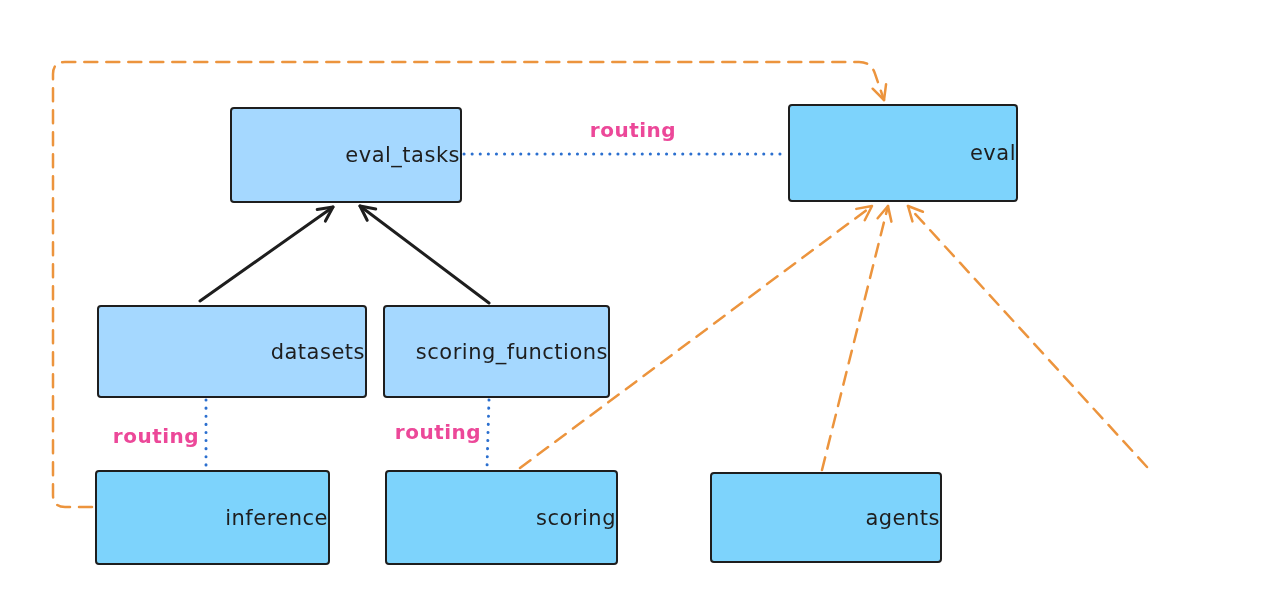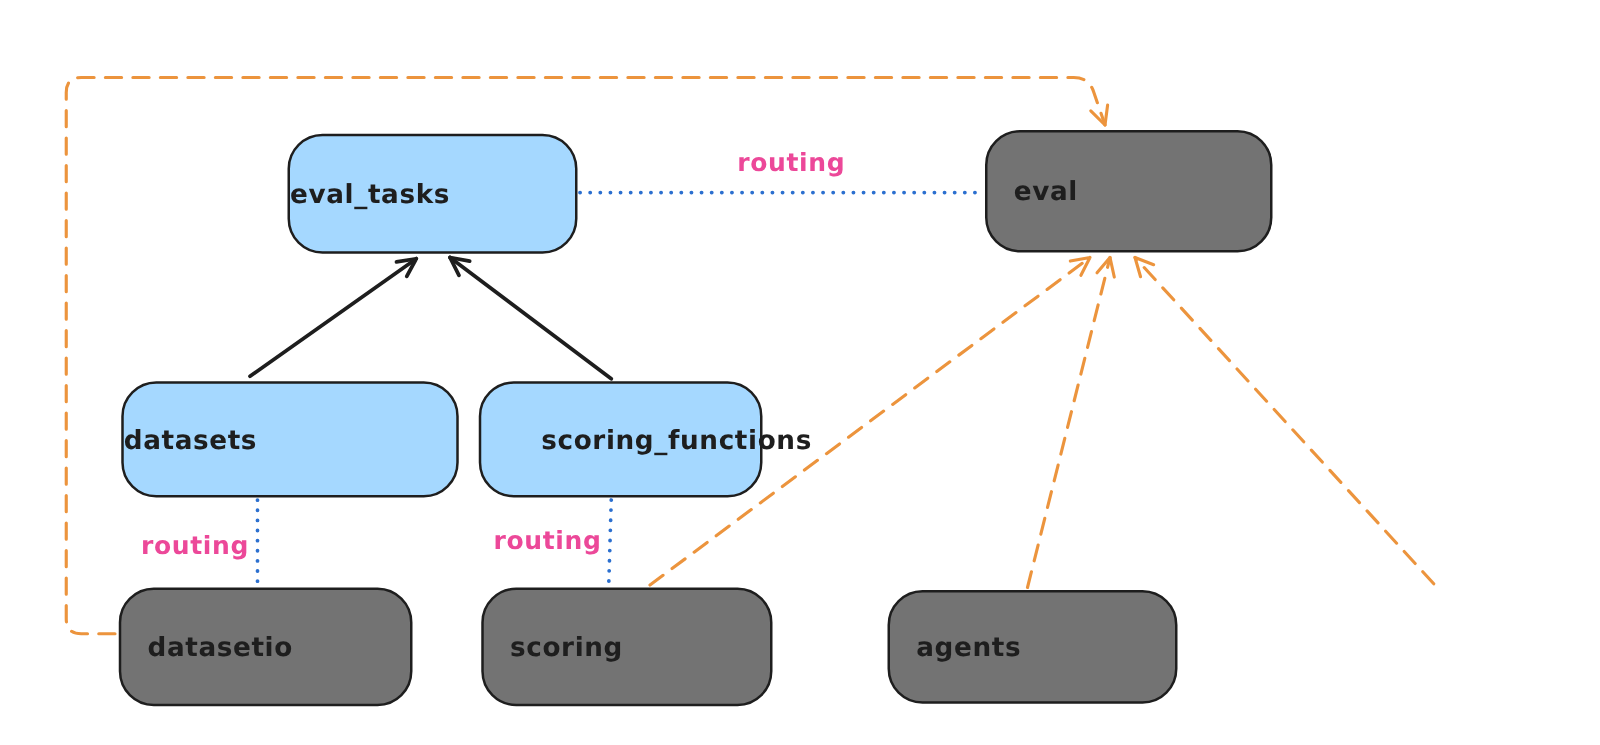--- a/index.html
+++ b/index.html
@@ -18,29 +18,28 @@
   #edge-layer {
     position: absolute;
     left: 0; top: 0;
     width: 1280px;
     height: 596px;
   }
   .node {
     position: absolute;
     box-sizing: border-box;
     border: 2.5px solid #1e1e1e;
-    border-radius: 28px;
+    border-radius: 4px;
     display: flex;
     align-items: center;
-    justify-content: flex-start;
+    justify-content: flex-end;
     text-align: center;
-    font-weight: bold;
   }
   .node.blue  { background: #a5d8ff; }
-  .node.green { background: #737373; padding-left: 21px; }
+  .node.green { background: #7dd3fc; padding-left: 21px; }
   .node .node-label {
     color: #1e1e1e;
     font-size: 21px;
     letter-spacing: 0.5px;
     white-space: nowrap;
   }
   .edge-label {
     position: absolute;
     transform: translate(-50%, -50%);
     color: #ec4899;
@@ -77,21 +76,21 @@
     <div class="node green" style="left: 788px; top: 104px; width: 230px; height: 98px;">
       <span class="node-label">eval</span>
     </div>
     <div class="node blue" style="left: 97px; top: 305px; width: 270px; height: 93px;">
       <span class="node-label">datasets</span>
     </div>
     <div class="node blue" style="left: 383px; top: 305px; width: 227px; height: 93px; padding-left: 48px;">
       <span class="node-label">scoring_functions</span>
     </div>
     <div class="node green" style="left: 95px; top: 470px; width: 235px; height: 95px;">
-      <span class="node-label">datasetio</span>
+      <span class="node-label">inference</span>
     </div>
     <div class="node green" style="left: 710px; top: 472px; width: 232px; height: 91px;">
       <span class="node-label">agents</span>
     </div>
     <div class="node green" style="left: 385px; top: 470px; width: 233px; height: 95px;">
       <span class="node-label">scoring</span>
     </div>
     <div class="edge-label" style="left: 633px; top: 130px;">routing</div>
     <div class="edge-label" style="left: 156px; top: 436px;">routing</div>
     <div class="edge-label" style="left: 438px; top: 432px;">routing</div>

